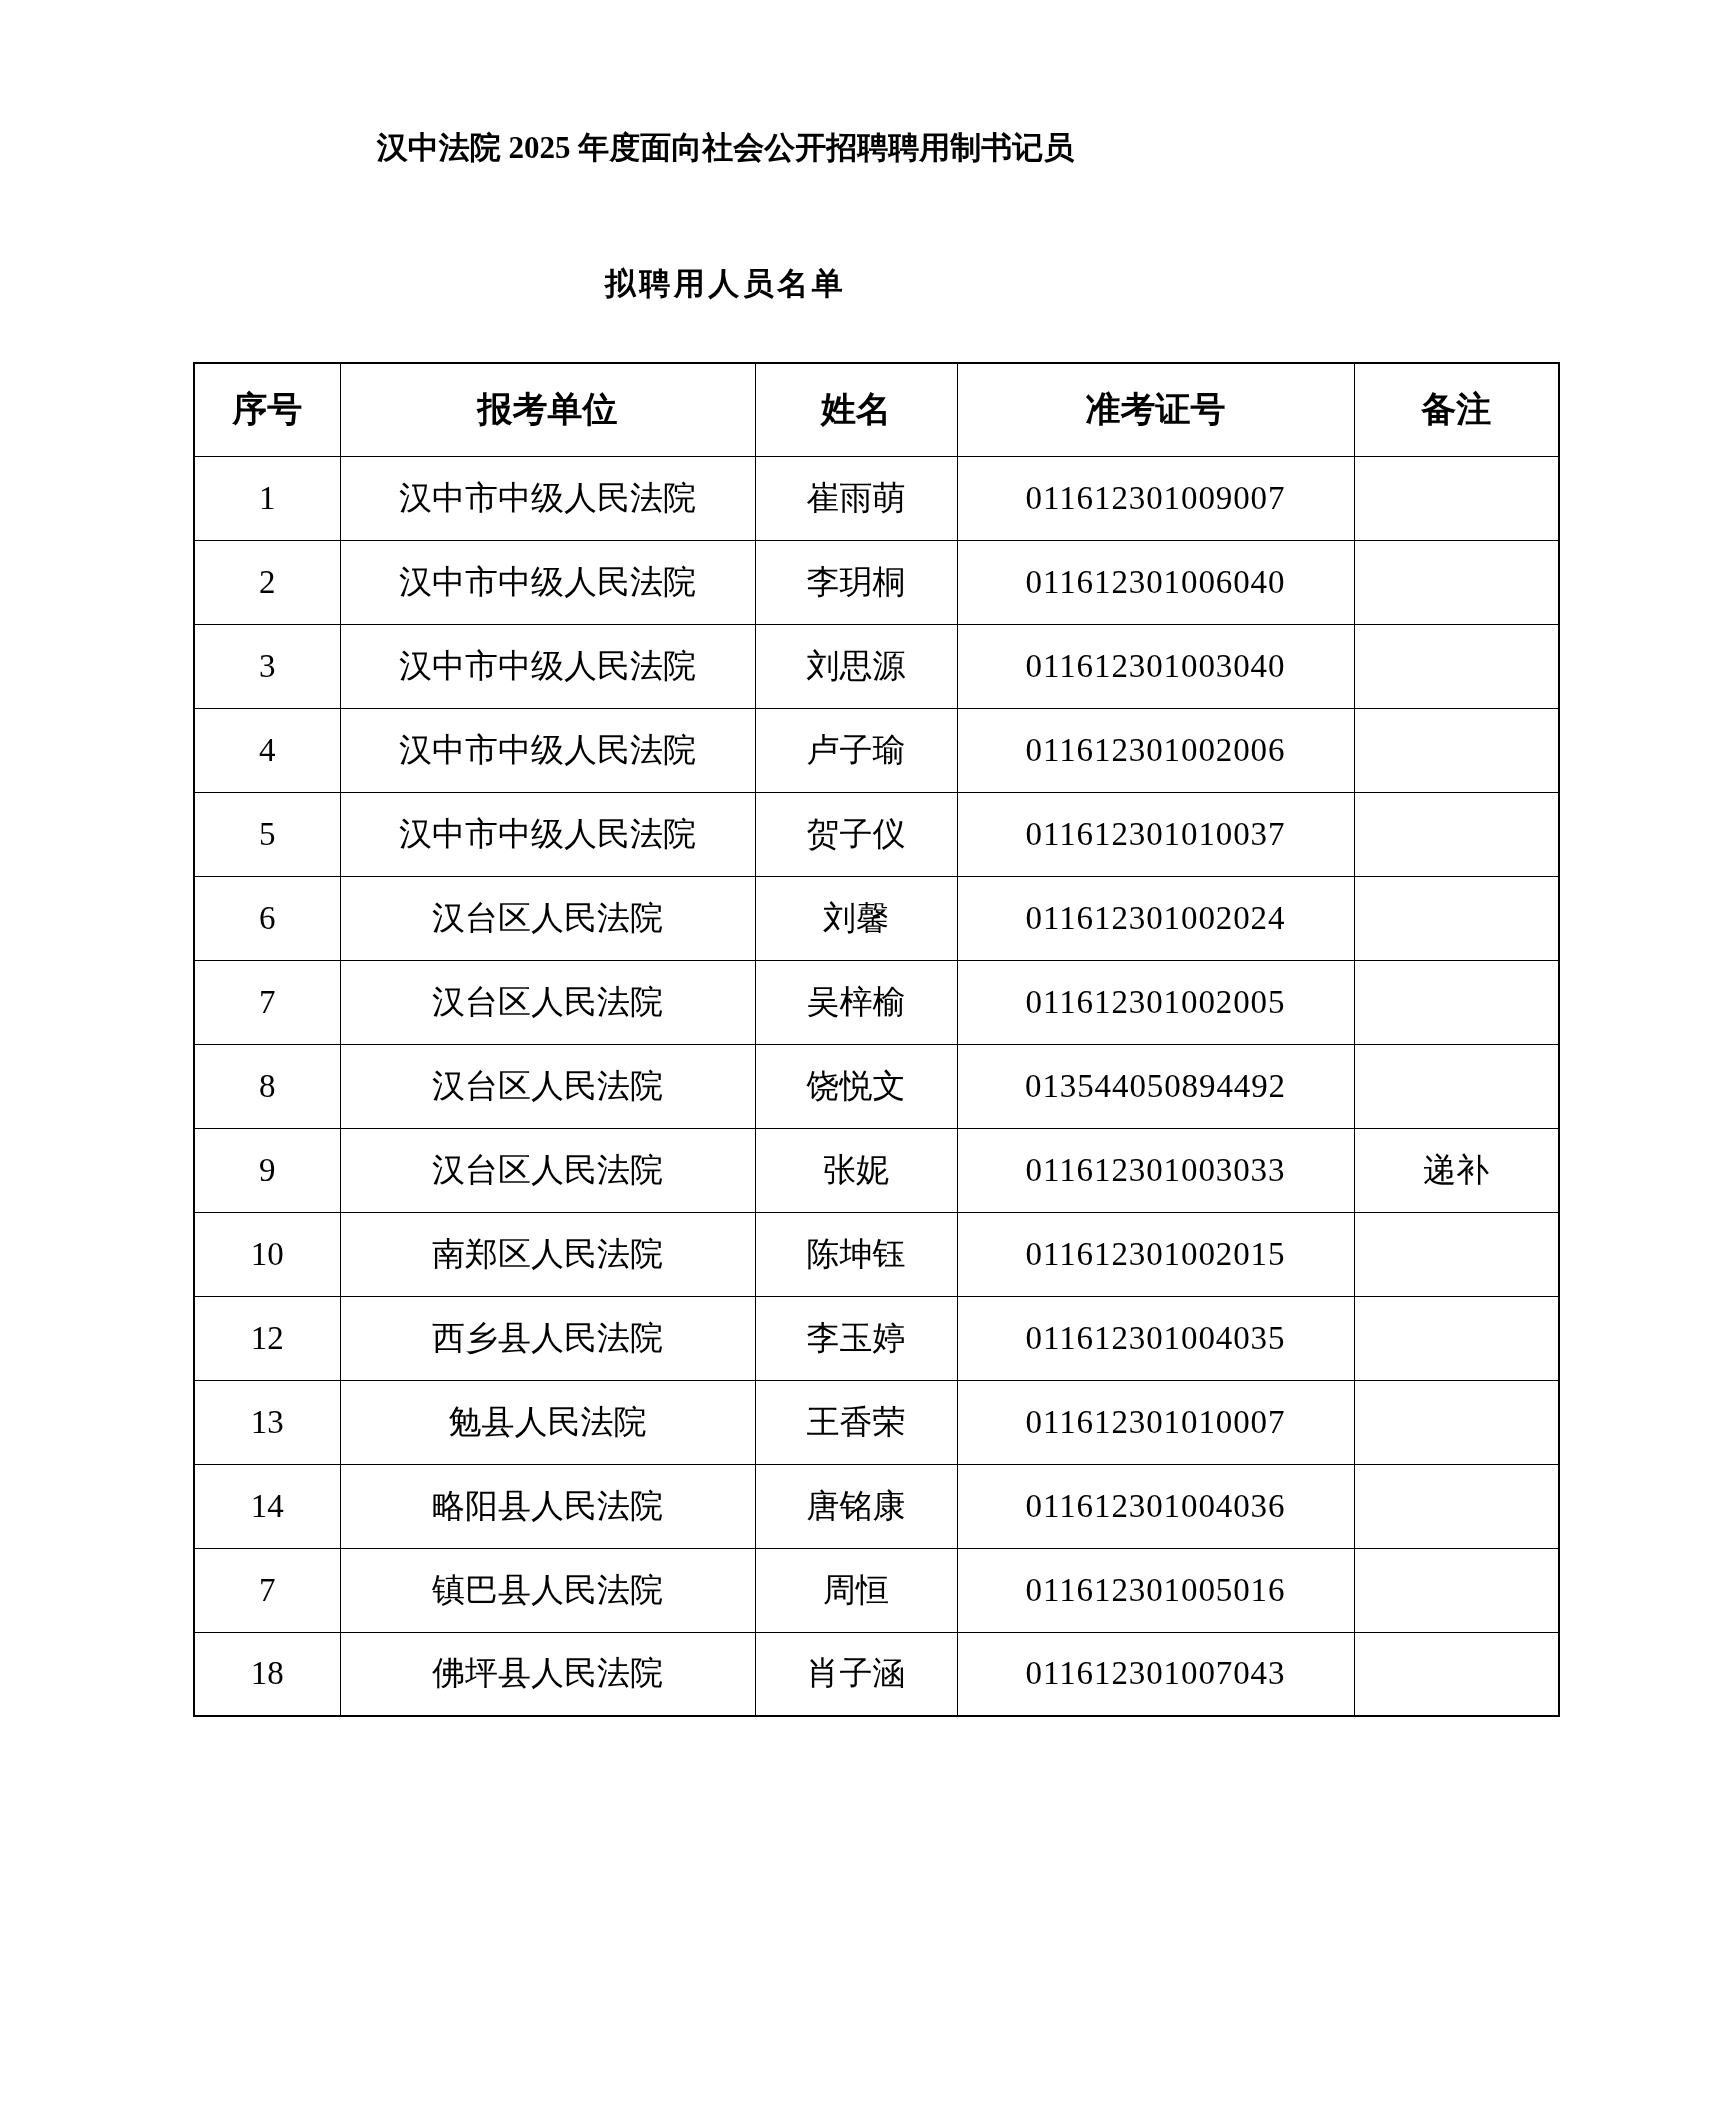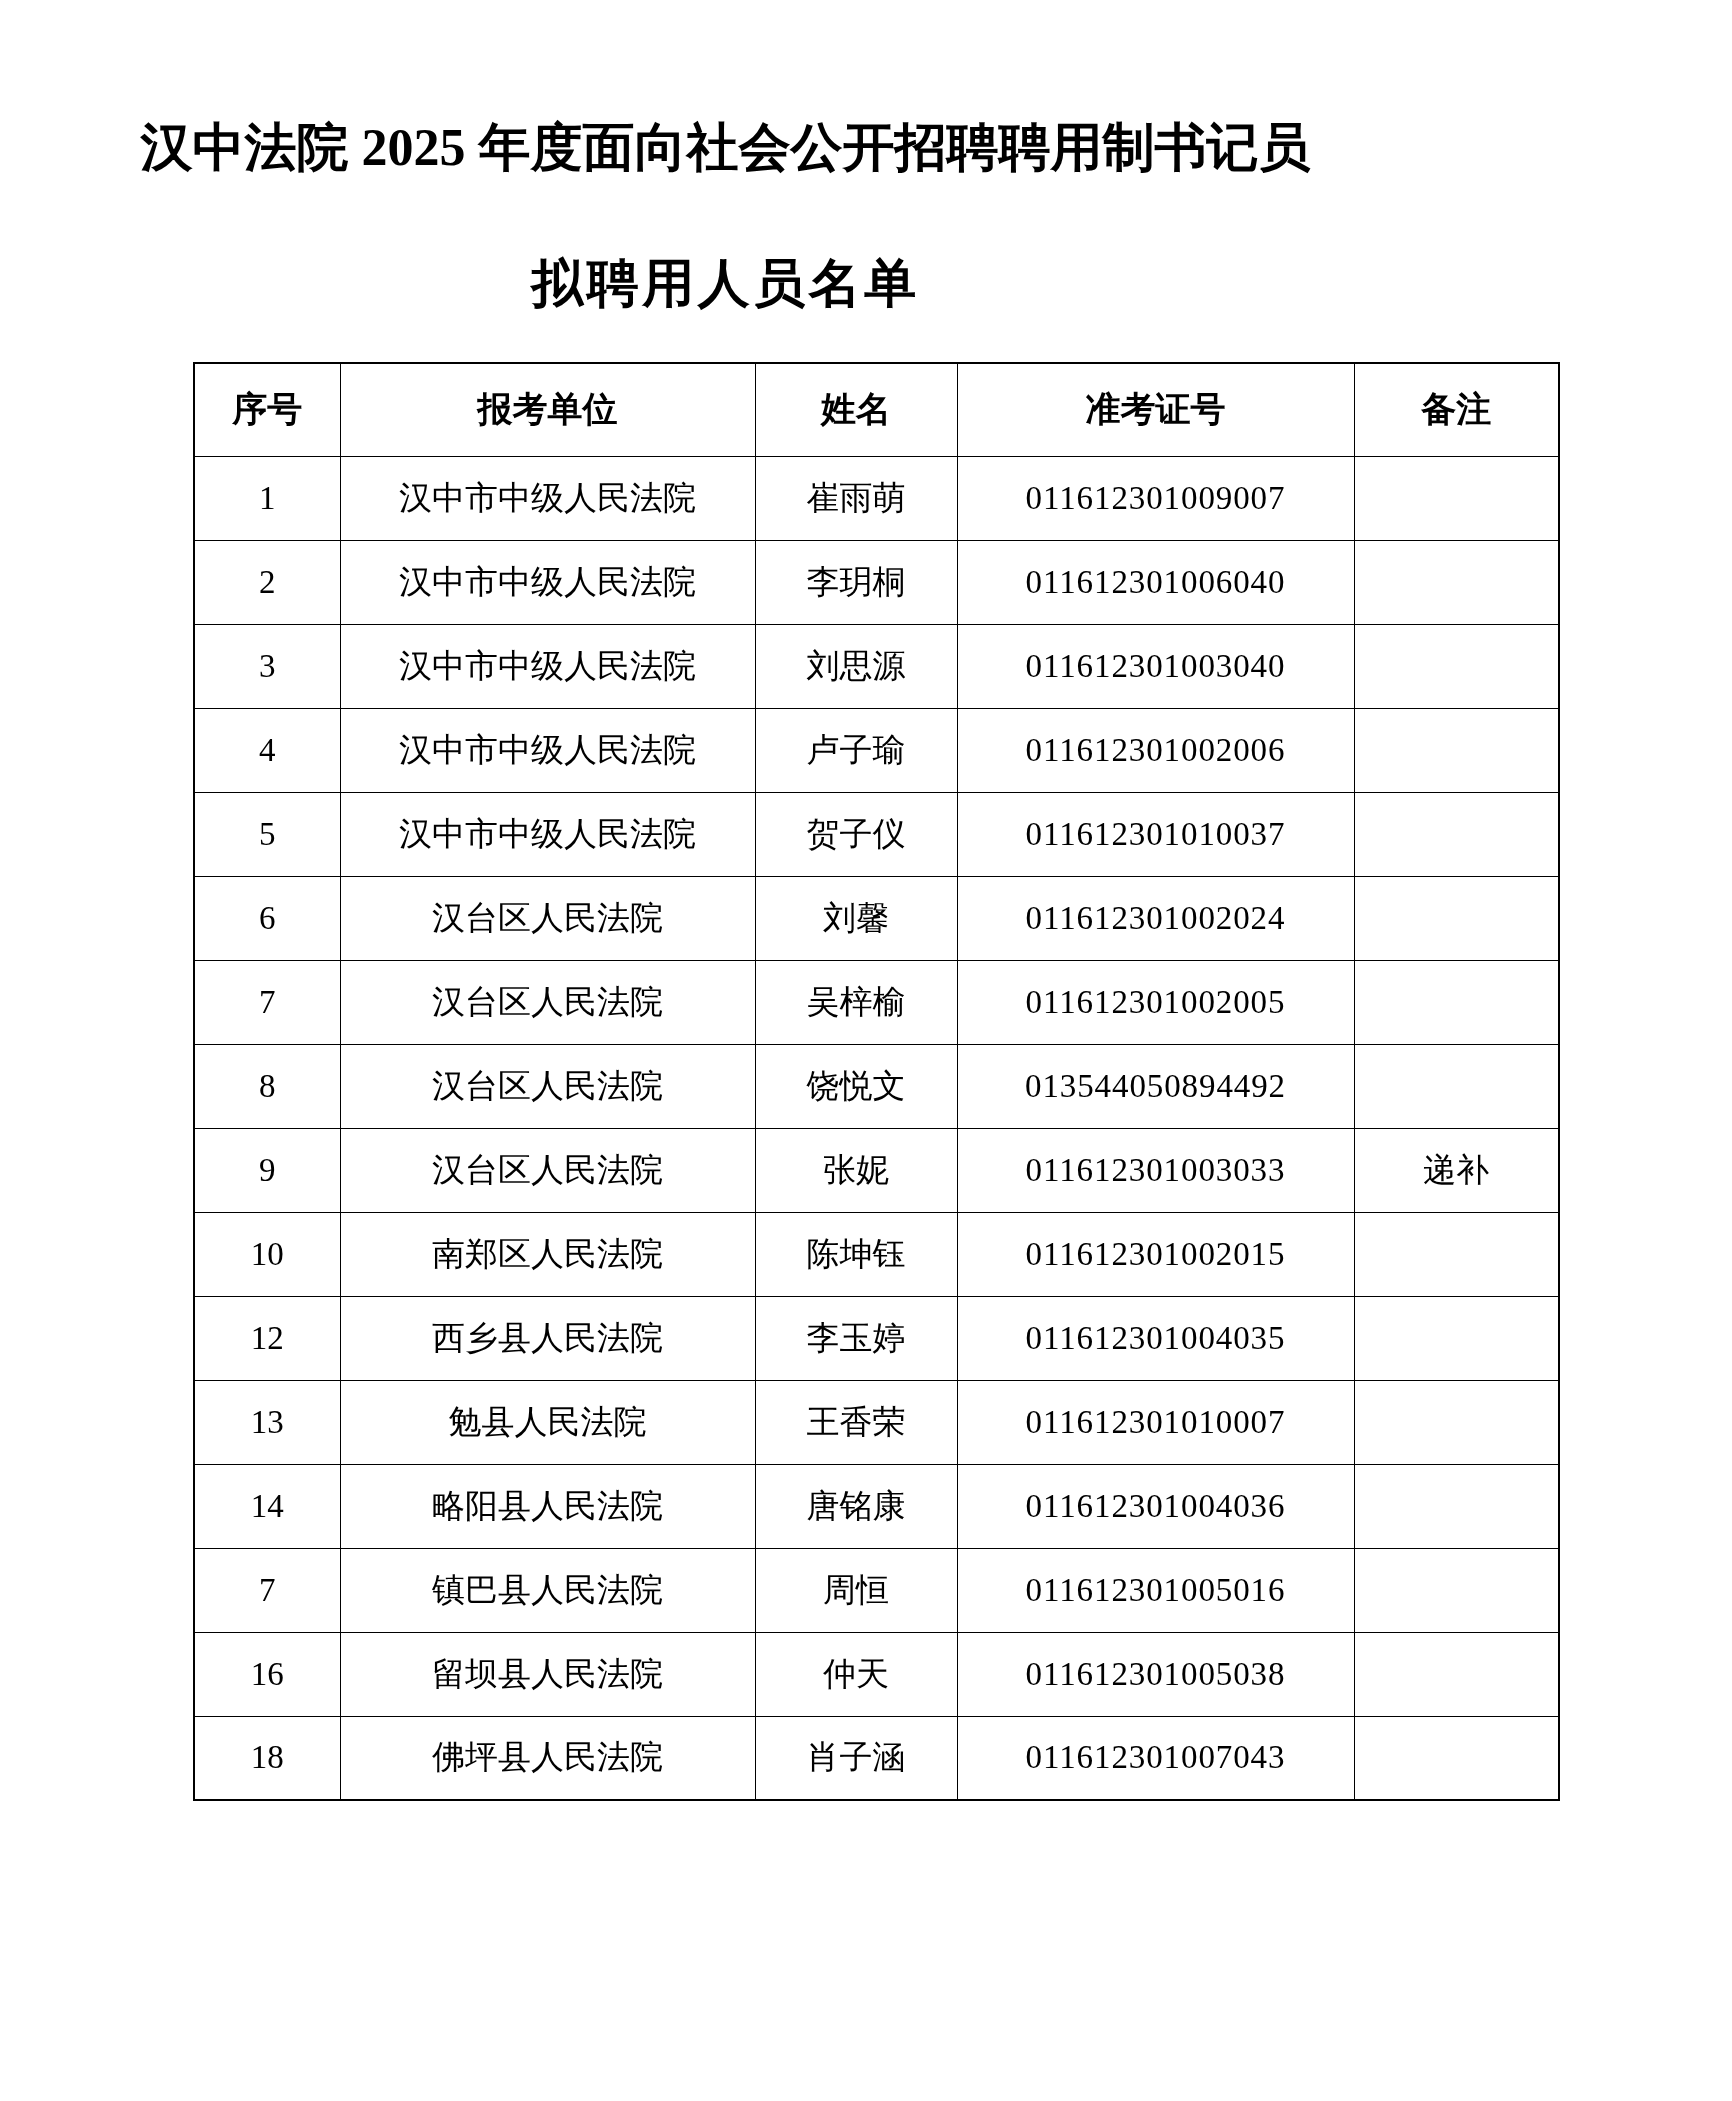--- a/index.html
+++ b/index.html
@@ -18,21 +18,21 @@
     position: absolute;
     inset: 0;
     background: #ffffff;
   }
   .title-line {
     position: absolute;
     left: 0;
     width: 1451px;
     text-align: center;
     font-weight: bold;
-    font-size: 52px;
+    font-size: 31px;
     line-height: 52px;
     white-space: pre;
   }
   .title-line.first {
     top: 122px;
   }
   .title-line.second {
     top: 211px;
     letter-spacing: 3.5px;
     margin-top: 47px;
@@ -192,27 +192,20 @@
       <td></td>
     </tr>
         <tr>
       <td>7</td>
       <td>镇巴县人民法院</td>
       <td>周恒</td>
       <td class="ticket-cell">011612301005016</td>
       <td></td>
     </tr>
         <tr>
-      <td>16</td>
-      <td>留坝县人民法院</td>
-      <td>仲天</td>
-      <td class="ticket-cell">011612301005038</td>
-      <td></td>
-    </tr>
-        <tr>
       <td>18</td>
       <td>佛坪县人民法院</td>
       <td>肖子涵</td>
       <td class="ticket-cell">011612301007043</td>
       <td></td>
     </tr>
       </tbody>
   </table>
 
 </div>

